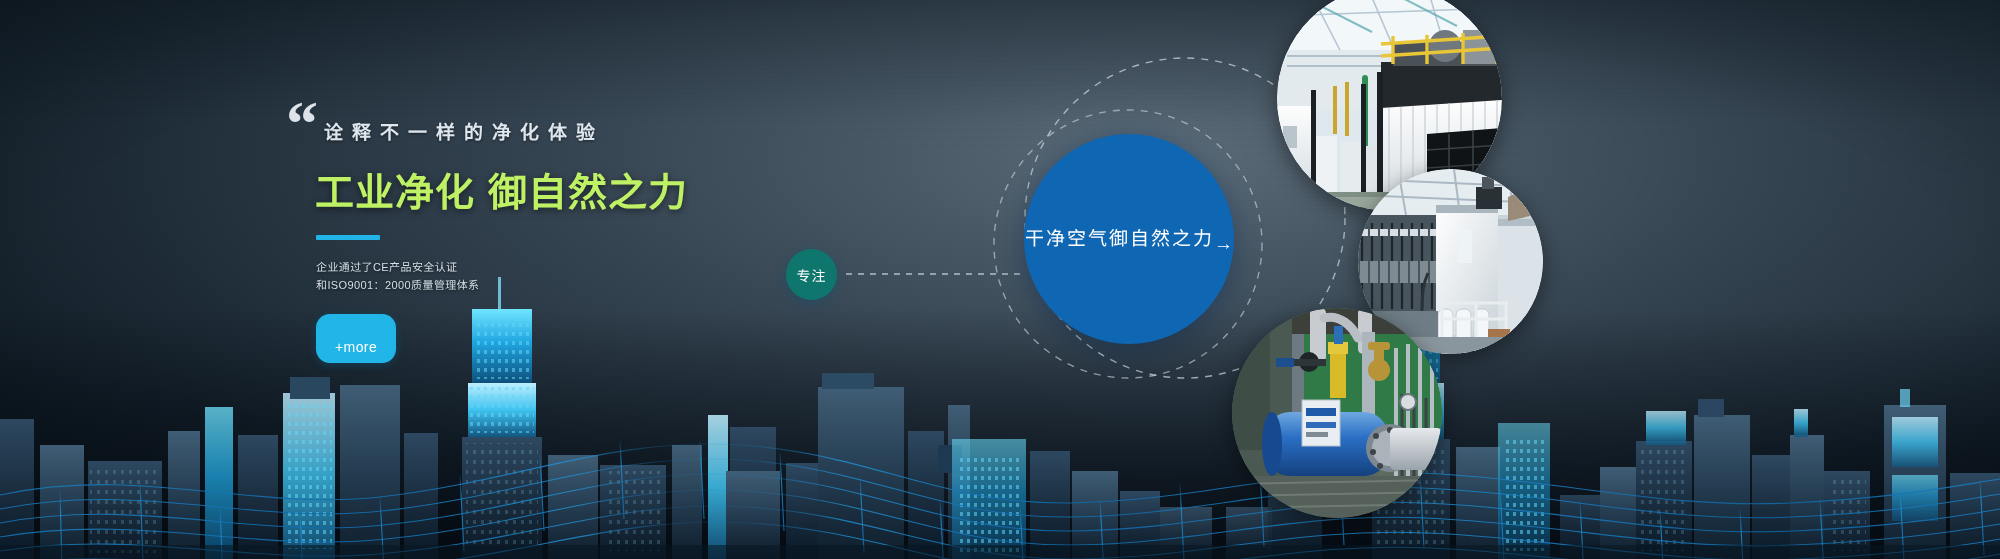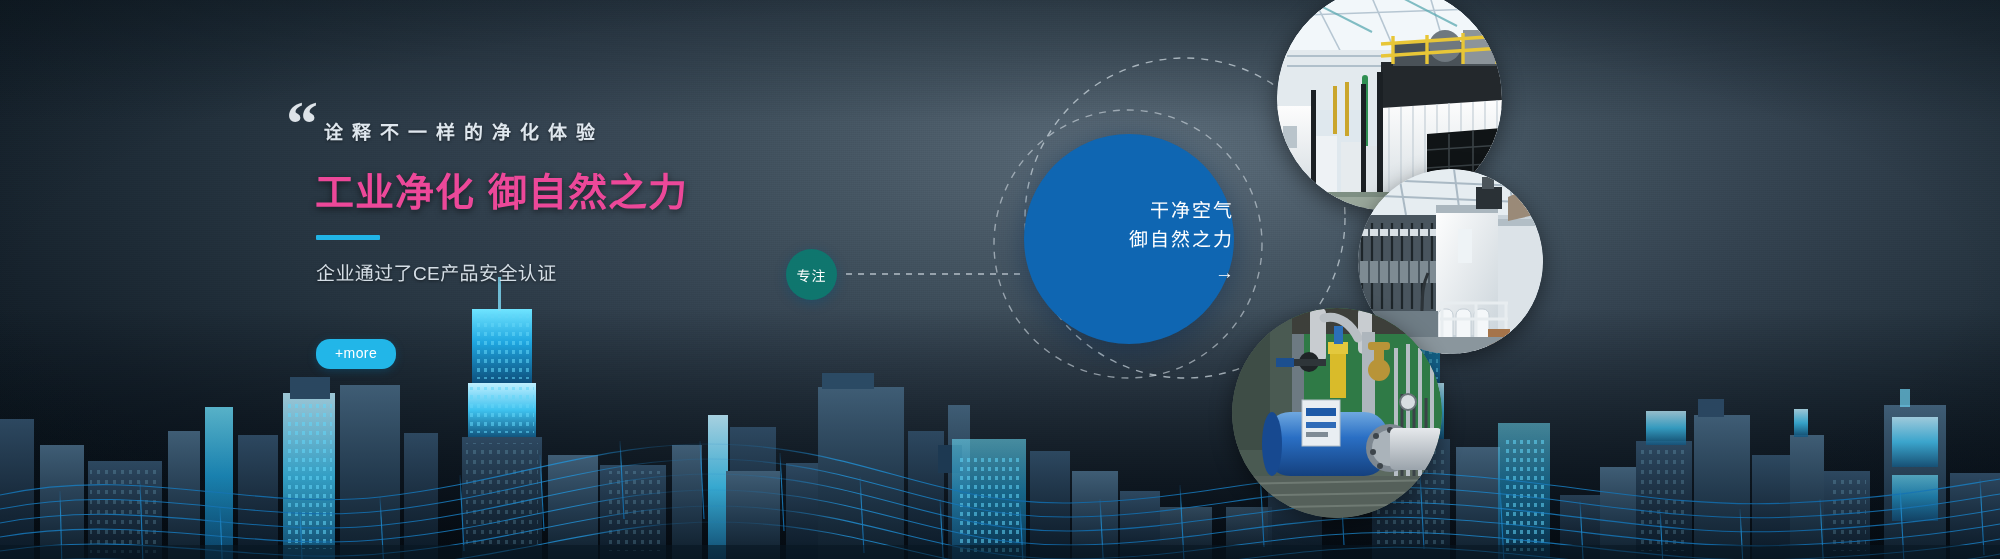--- a/index.html
+++ b/index.html
@@ -64,44 +64,44 @@
     letter-spacing:9px;
     color:#dfe7ee;
     white-space:nowrap;
     text-shadow:0 1px 3px rgba(0,0,0,.45);
   }
   .headline{
     margin:17px 0 0 29px;
     font-size:39px;
     font-weight:700;
     letter-spacing:1px;
-    color:#ec4899;
+    color:#bef264;
     white-space:nowrap;
     text-shadow:0 2px 7px rgba(0,0,0,.55);
   }
   .headline .gap{display:inline-block;width:13px;}
   .rule{
     margin:18px 0 0 30px;
     width:64px;height:5px;
     background:#21b4e6;
     border-radius:1px;
   }
   .desc{
-    margin:19px 0 16px 30px;
-    font-size:19px;
+    margin:19px 0 0 30px;
+    font-size:11px;
     line-height:1.62;
     color:#d5dee6;
     letter-spacing:.4px;
     text-shadow:0 1px 3px rgba(0,0,0,.5);
   }
   .desc div{white-space:nowrap;}
   .more-btn{
     display:inline-block;
-    margin:33px 0 0 30px;
-    padding:6px 19px 8px;
+    margin:19px 0 0 30px;
+    padding:25px 19px 8px;
     border-radius:14px;
     background:#22b6e8;
     color:#ffffff;
     font-size:14px;
     letter-spacing:.4px;
     border:none;
     cursor:pointer;
     box-shadow:0 2px 8px rgba(12,90,130,.45);
     font-family:inherit;
   }
@@ -123,22 +123,22 @@
     cursor:pointer;
     box-shadow:0 3px 12px rgba(10,80,120,.45);
   }
 
   .hub{
     position:absolute;
     left:1024px; top:134px;
     width:210px;height:210px;
     border-radius:50%;
     background:#0f66b2;
-    display:flex;flex-direction:column;
-    align-items:flex-end;justify-content:center;
+    display:flex;flex-direction:row;
+    align-items:center;justify-content:center;
     cursor:pointer;
     box-shadow:0 6px 28px rgba(6,40,80,.45);
   }
   .hub-line{
     color:#ffffff;font-size:19px;letter-spacing:2px;line-height:1.55;
   }
   .hub-arrow{
     color:#ffffff;font-size:19px;margin-top:9px;line-height:1;
   }
 
@@ -616,17 +616,18 @@
 
   <div class="copy">
     <div class="quote-mark">“</div>
     <div class="tagline">诠释不一样的净化体验</div>
     <div class="headline">
       <span>工业净化</span><span class="gap"></span><span>御自然之力</span>
     </div>
     <div class="rule"></div>
     <div class="desc">
       <div>企业通过了CE产品安全认证</div>
+      <div>和ISO9001：2000质量管理体系</div>
     </div>
     <button class="more-btn">+more</button>
   </div>
 
 </div>
 
 </body></html>

